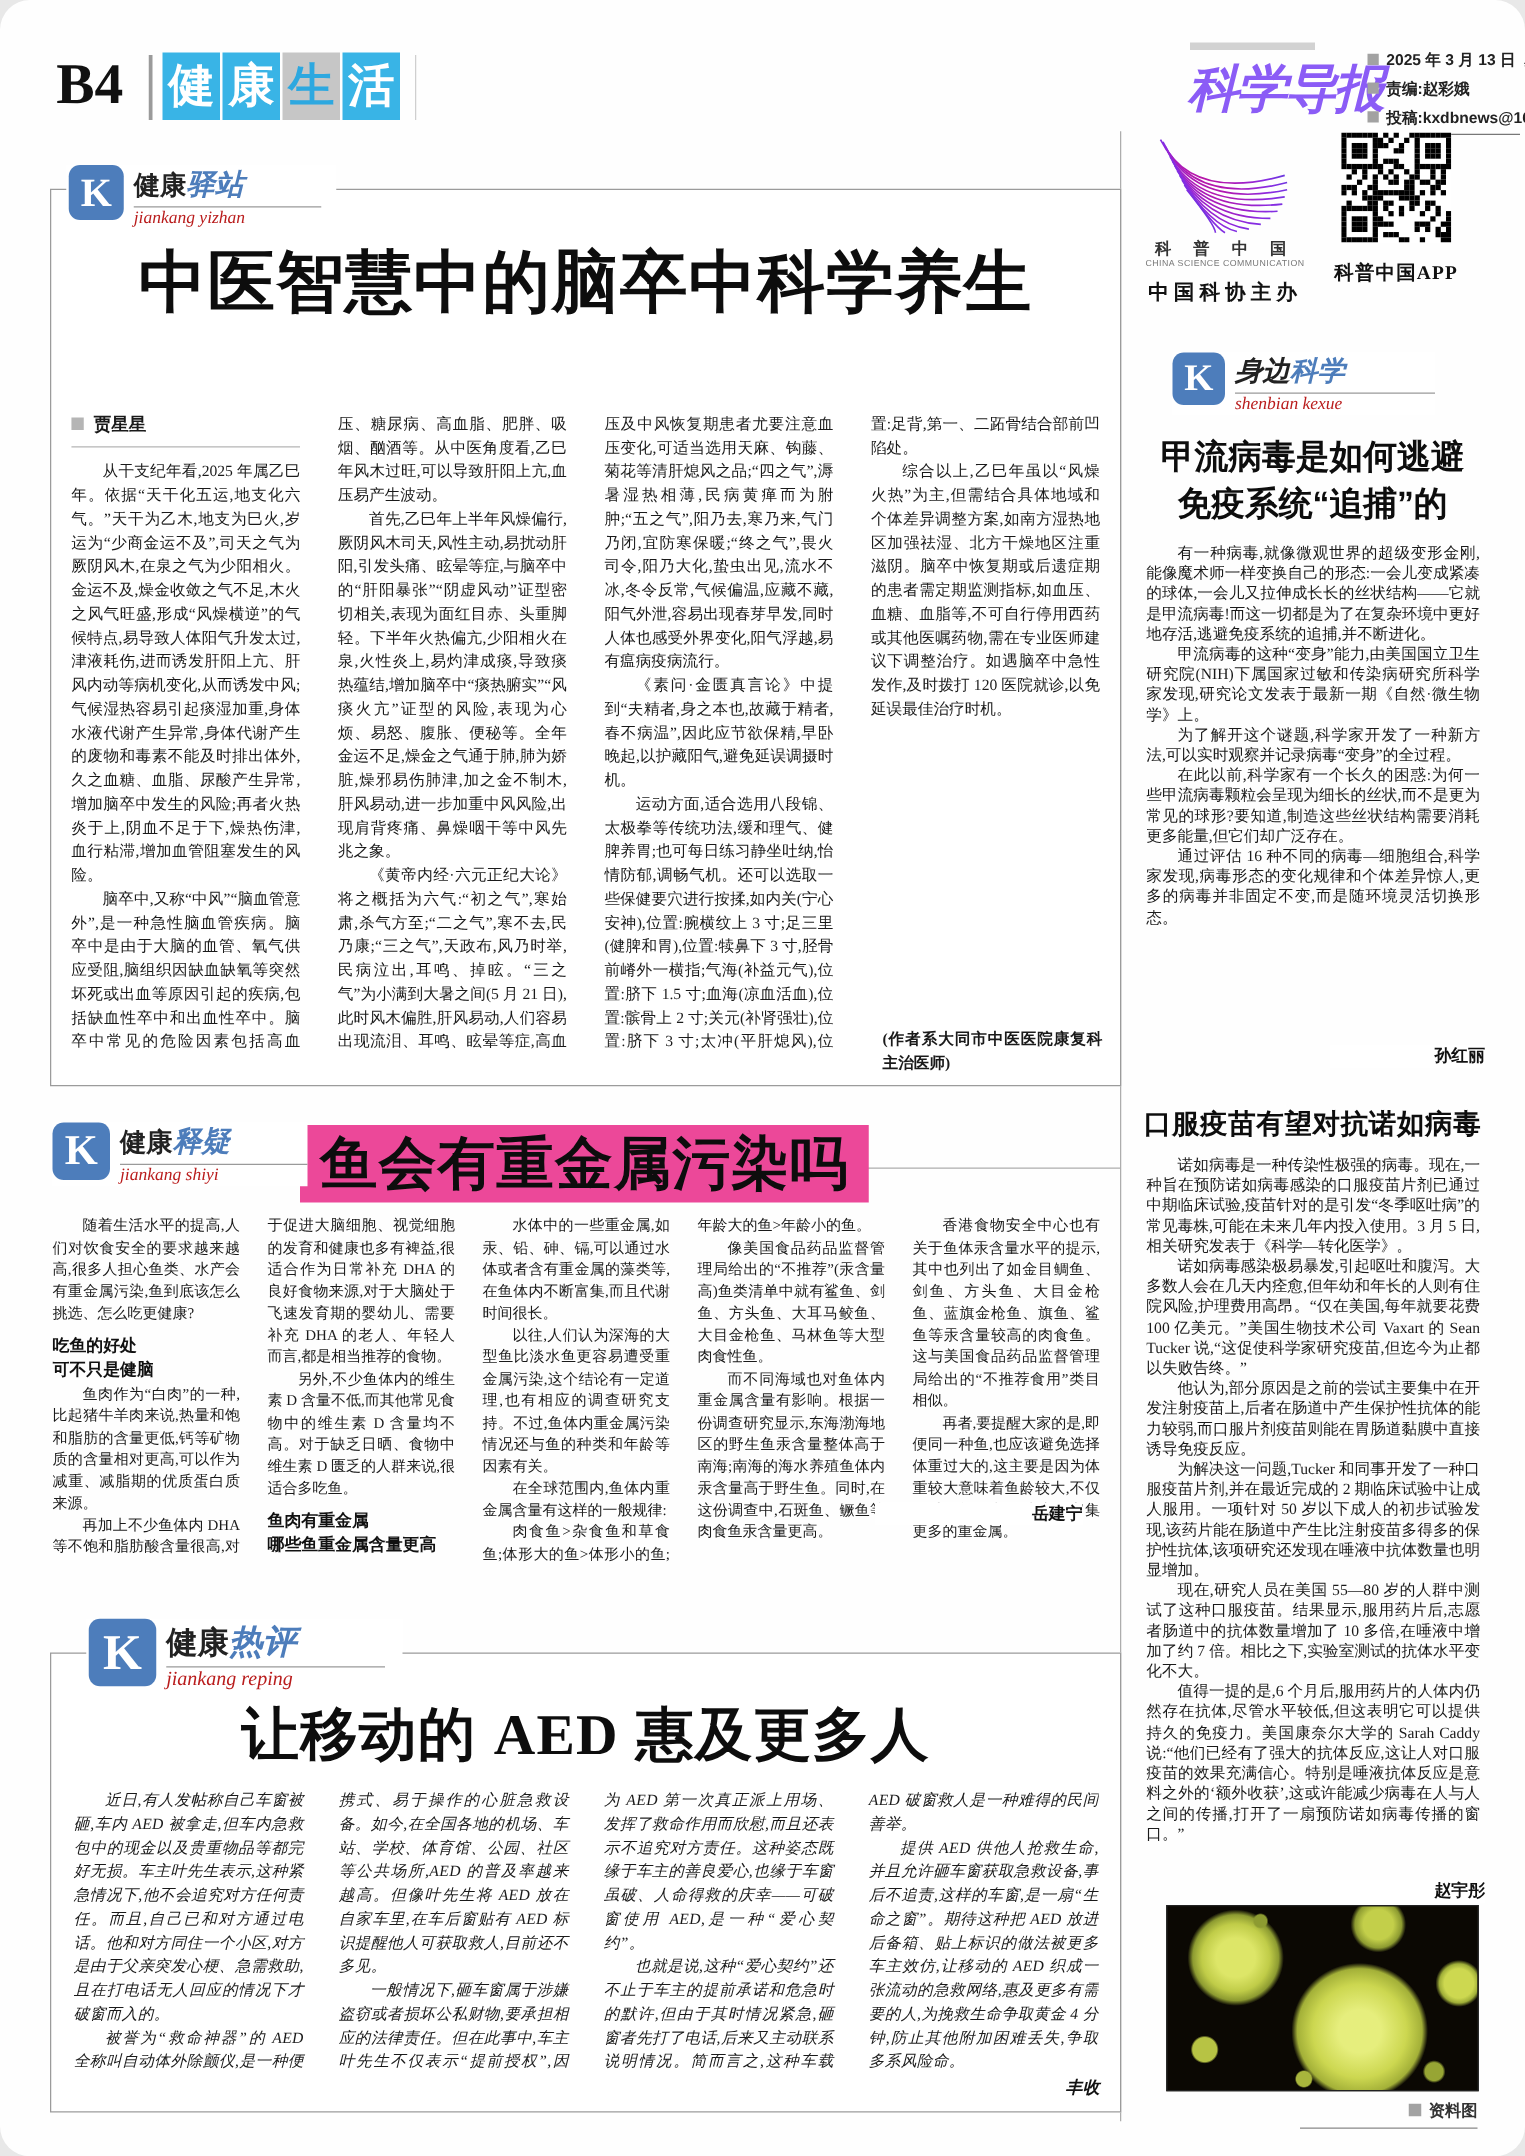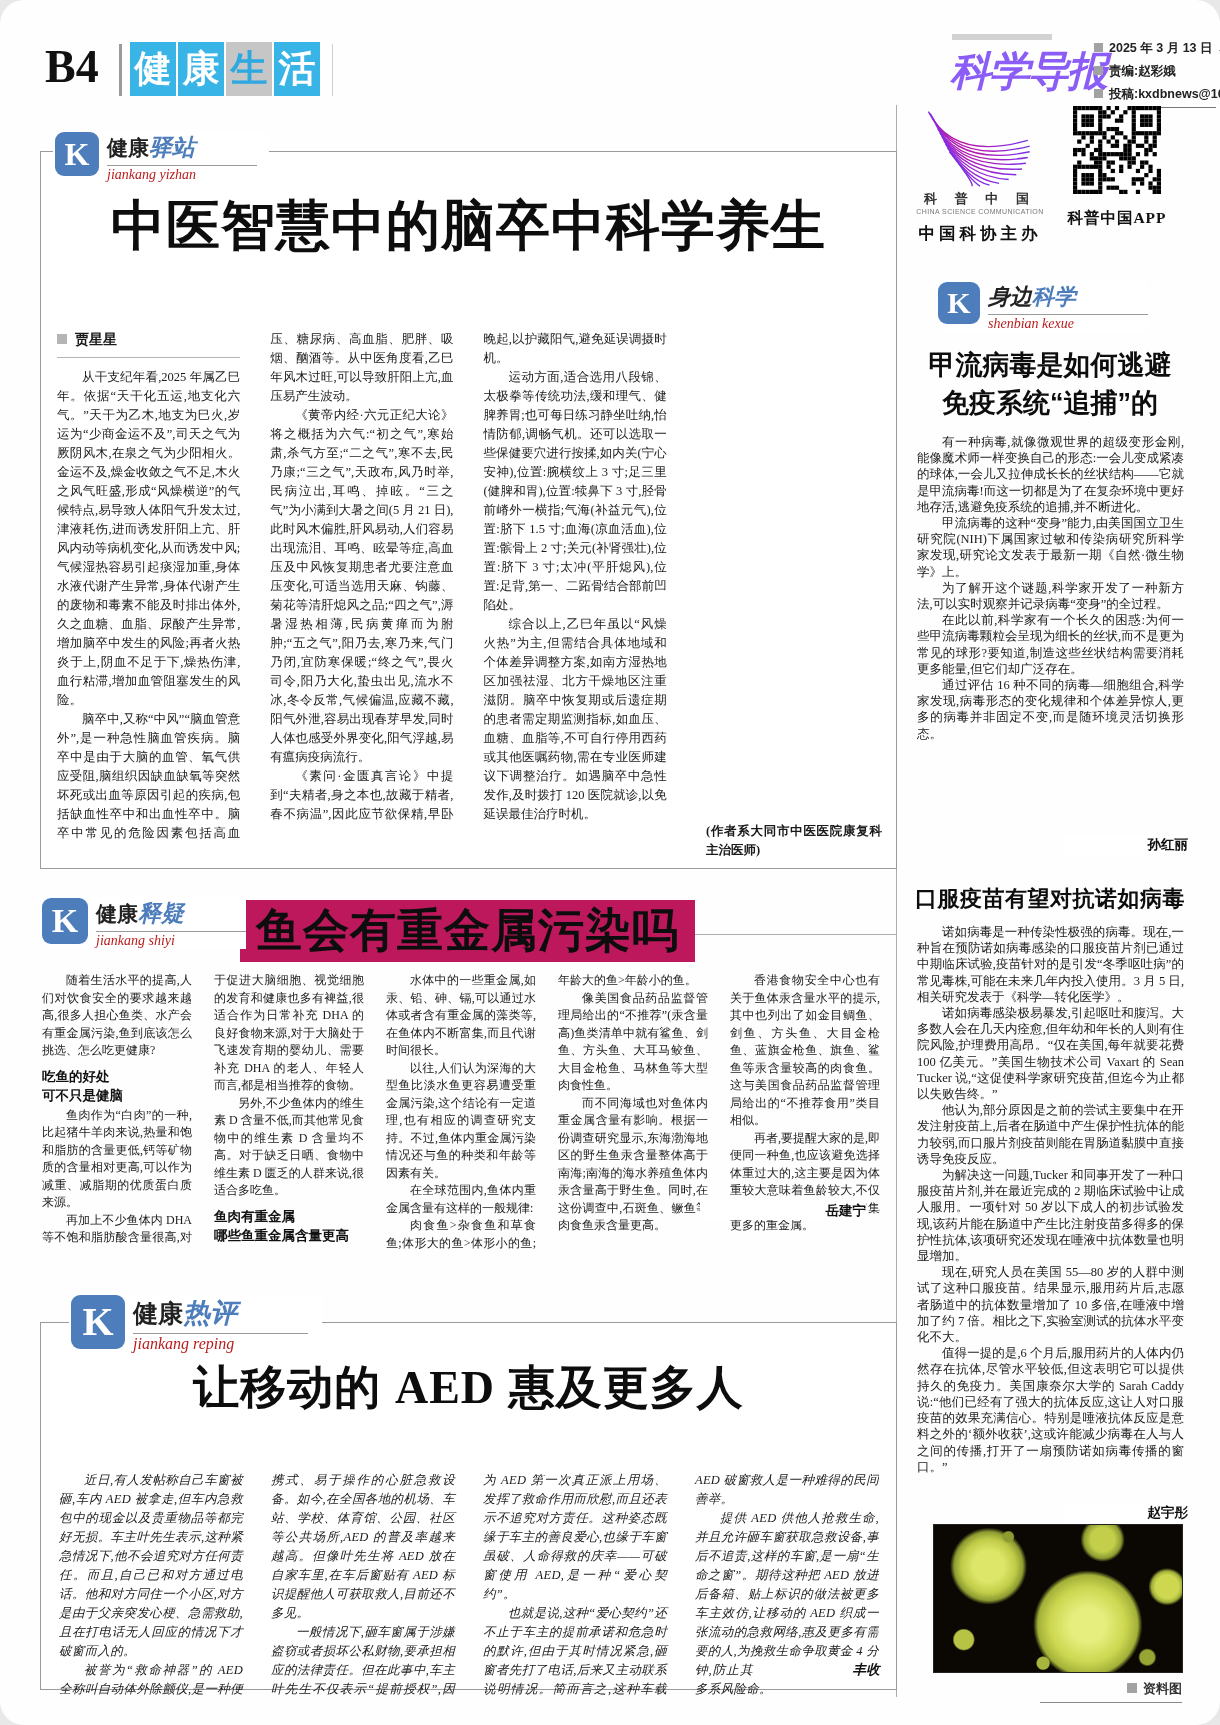--- a/index.html
+++ b/index.html
@@ -42,21 +42,21 @@
   .k-sub{font-family:"Liberation Sans",sans-serif;font-weight:700;font-size:13.5px;color:#111;
          margin:8px 0 2px 0;text-indent:0;break-inside:avoid;}
   .k-sub + .k-sub{margin-top:0;}
   .author{font-family:"Liberation Sans",sans-serif;font-weight:700;font-size:13.5px;color:#111;
           text-align:right;background:#fff;padding-left:6px;}
   .attr{font-family:"Liberation Sans",sans-serif;font-weight:700;font-size:12.5px;background:#fff;
         text-align:justify;line-height:19px;}
   .box{border:1px solid #9b9b9b;background:#fff;z-index:1;}
   .vrule{width:1px;background:#adadad;z-index:0;}
   .hrule{height:1px;background:#adadad;z-index:0;}
-  .whitehead{background:#be185d;z-index:2;padding:0 16px;text-align:center;}
+  .whitehead{background:#ec4899;z-index:2;padding:0 16px;text-align:center;}
   
   .csc-cn{font-family:"Liberation Sans",sans-serif;font-weight:700;font-size:13px;letter-spacing:7px;
           color:#333;text-align:center;white-space:nowrap;}
   .csc-en{font-family:"Liberation Sans",sans-serif;font-size:7px;color:#777;text-align:center;
           letter-spacing:0.4px;white-space:nowrap;}
   .csc-host{font-family:"Liberation Serif",serif;font-weight:900;font-size:16.5px;letter-spacing:4px;
             text-align:center;color:#111;white-space:nowrap;}
   .qr-label{font-family:"Liberation Serif",serif;font-weight:900;font-size:15.5px;letter-spacing:1px;
             color:#111;text-align:center;white-space:nowrap;}
   
@@ -104,20 +104,21 @@
         <span class="lbl-black" style="font-size:21px;">健康</span><span class="lbl-blue" style="font-size:23px;">驿站</span>
         <div class="lbl-line" style="width:150px;"></div>
         <div class="pinyin" style="font-size:14px;">jiankang yizhan</div>
       </div>
     </div>
     <div class="bighead" style="font-size:54px;margin-top:38px;">中医智慧中的脑卒中科学养生</div>
     <div class="abs cols" style="left:16px;top:178px;width:823px;height:524px;column-count:4;column-gap:30px;font-size:12.5px;line-height:19px;">
         <p class="k-byline">贾星星</p>
         <p class="k-p">从干支纪年看,2025 年属乙巳年。依据“天干化五运,地支化六气。”天干为乙木,地支为巳火,岁运为“少商金运不及”,司天之气为厥阴风木,在泉之气为少阳相火。金运不及,燥金收敛之气不足,木火之风气旺盛,形成“风燥横逆”的气候特点,易导致人体阳气升发太过,津液耗伤,进而诱发肝阳上亢、肝风内动等病机变化,从而诱发中风;气候湿热容易引起痰湿加重,身体水液代谢产生异常,身体代谢产生的废物和毒素不能及时排出体外,久之血糖、血脂、尿酸产生异常,增加脑卒中发生的风险;再者火热炎于上,阴血不足于下,燥热伤津,血行粘滞,增加血管阻塞发生的风险。</p>
         <p class="k-p">脑卒中,又称“中风”“脑血管意外”,是一种急性脑血管疾病。脑卒中是由于大脑的血管、氧气供应受阻,脑组织因缺血缺氧等突然坏死或出血等原因引起的疾病,包括缺血性卒中和出血性卒中。脑卒中常见的危险因素包括高血压、糖尿病、高血脂、肥胖、吸烟、酗酒等。从中医角度看,乙巳年风木过旺,可以导致肝阳上亢,血压易产生波动。</p>
+        <p class="k-p">首先,乙巳年上半年风燥偏行,厥阴风木司天,风性主动,易扰动肝阳,引发头痛、眩晕等症,与脑卒中的“肝阳暴张”“阴虚风动”证型密切相关,表现为面红目赤、头重脚轻。下半年火热偏亢,少阳相火在泉,火性炎上,易灼津成痰,导致痰热蕴结,增加脑卒中“痰热腑实”“风痰火亢”证型的风险,表现为心烦、易怒、腹胀、便秘等。全年金运不足,燥金之气通于肺,肺为娇脏,燥邪易伤肺津,加之金不制木,肝风易动,进一步加重中风风险,出现肩背疼痛、鼻燥咽干等中风先兆之象。</p>
         <p class="k-p">《黄帝内经·六元正纪大论》将之概括为六气:“初之气”,寒始肃,杀气方至;“二之气”,寒不去,民乃康;“三之气”,天政布,风乃时举,民病泣出,耳鸣、掉眩。“三之气”为小满到大暑之间(5 月 21 日),此时风木偏胜,肝风易动,人们容易出现流泪、耳鸣、眩晕等症,高血压及中风恢复期患者尤要注意血压变化,可适当选用天麻、钩藤、菊花等清肝熄风之品;“四之气”,溽暑湿热相薄,民病黄瘅而为胕肿;“五之气”,阳乃去,寒乃来,气门乃闭,宜防寒保暖;“终之气”,畏火司令,阳乃大化,蛰虫出见,流水不冰,冬令反常,气候偏温,应藏不藏,阳气外泄,容易出现春芽早发,同时人体也感受外界变化,阳气浮越,易有瘟病疫病流行。</p>
         <p class="k-p">《素问·金匮真言论》中提到“夫精者,身之本也,故藏于精者,春不病温”,因此应节欲保精,早卧晚起,以护藏阳气,避免延误调摄时机。</p>
         <p class="k-p">运动方面,适合选用八段锦、太极拳等传统功法,缓和理气、健脾养胃;也可每日练习静坐吐纳,怡情防郁,调畅气机。还可以选取一些保健要穴进行按揉,如内关(宁心安神),位置:腕横纹上 3 寸;足三里(健脾和胃),位置:犊鼻下 3 寸,胫骨前嵴外一横指;气海(补益元气),位置:脐下 1.5 寸;血海(凉血活血),位置:髌骨上 2 寸;关元(补肾强壮),位置:脐下 3 寸;太冲(平肝熄风),位置:足背,第一、二跖骨结合部前凹陷处。</p>
         <p class="k-p">综合以上,乙巳年虽以“风燥火热”为主,但需结合具体地域和个体差异调整方案,如南方湿热地区加强祛湿、北方干燥地区注重滋阴。脑卒中恢复期或后遗症期的患者需定期监测指标,如血压、血糖、血脂等,不可自行停用西药或其他医嘱药物,需在专业医师建议下调整治疗。如遇脑卒中急性发作,及时拨打 120 医院就诊,以免延误最佳治疗时机。</p>
       </div>
     <div class="abs attr" style="right:14px;bottom:8px;width:176px;font-family:Liberation Serif, serif;">(作者系大同市中医医院康复科主治医师)</div>
   </div>
 
   <div class="abs hrule" style="left:120px;top:934px;width:776px;"></div>
   <div class="abs klabel" style="left:42px;top:898px;">
@@ -156,21 +157,21 @@
         <span class="lbl-black" style="font-size:25px;">健康</span><span class="lbl-blue" style="font-size:27px;">热评</span>
         <div class="lbl-line" style="width:175px;"></div>
         <div class="pinyin" style="font-size:16px;">jiankang reping</div>
       </div>
     </div>
     <div class="bighead" style="font-size:46px;margin-top:34px;">
       <span>让移动的</span>
       <span class="latin-serif">AED</span>
       <span>惠及更多人</span>
     </div>
-    <div class="abs cols kaiti" style="left:18px;top:108px;width:820px;height:238px;column-count:4;column-gap:28px;font-size:12.5px;line-height:19px;margin-top:40px;">
+    <div class="abs cols kaiti" style="left:18px;top:108px;width:820px;height:238px;column-count:4;column-gap:28px;font-size:12.5px;line-height:19px;">
         <p class="k-p">近日,有人发帖称自己车窗被砸,车内 AED 被拿走,但车内急救包中的现金以及贵重物品等都完好无损。车主叶先生表示,这种紧急情况下,他不会追究对方任何责任。而且,自己已和对方通过电话。他和对方同住一个小区,对方是由于父亲突发心梗、急需救助,且在打电话无人回应的情况下才破窗而入的。</p>
         <p class="k-p">被誉为“救命神器”的 AED 全称叫自动体外除颤仪,是一种便携式、易于操作的心脏急救设备。如今,在全国各地的机场、车站、学校、体育馆、公园、社区等公共场所,AED 的普及率越来越高。但像叶先生将 AED 放在自家车里,在车后窗贴有 AED 标识提醒他人可获取救人,目前还不多见。</p>
         <p class="k-p">一般情况下,砸车窗属于涉嫌盗窃或者损坏公私财物,要承担相应的法律责任。但在此事中,车主叶先生不仅表示“提前授权”,因为 AED 第一次真正派上用场、发挥了救命作用而欣慰,而且还表示不追究对方责任。这种姿态既缘于车主的善良爱心,也缘于车窗虽破、人命得救的庆幸——可破窗使用 AED,是一种“爱心契约”。</p>
         <p class="k-p">也就是说,这种“爱心契约”还不止于车主的提前承诺和危急时的默许,但由于其时情况紧急,砸窗者先打了电话,后来又主动联系说明情况。简而言之,这种车载 AED 破窗救人是一种难得的民间善举。</p>
         <p class="k-p">提供 AED 供他人抢救生命,并且允许砸车窗获取急救设备,事后不追责,这样的车窗,是一扇“生命之窗”。期待这种把 AED 放进后备箱、贴上标识的做法被更多车主效仿,让移动的 AED 织成一张流动的急救网络,惠及更多有需要的人,为挽救生命争取黄金 4 分钟,防止其他附加困难丢失,争取多系风险命。</p>
       </div>
     <div class="abs author kaiti" style="right:16px;bottom:10px;width:120px;">丰收</div>
   </div>
 
   <div class="abs" style="left:916px;top:104px;width:128px;">

